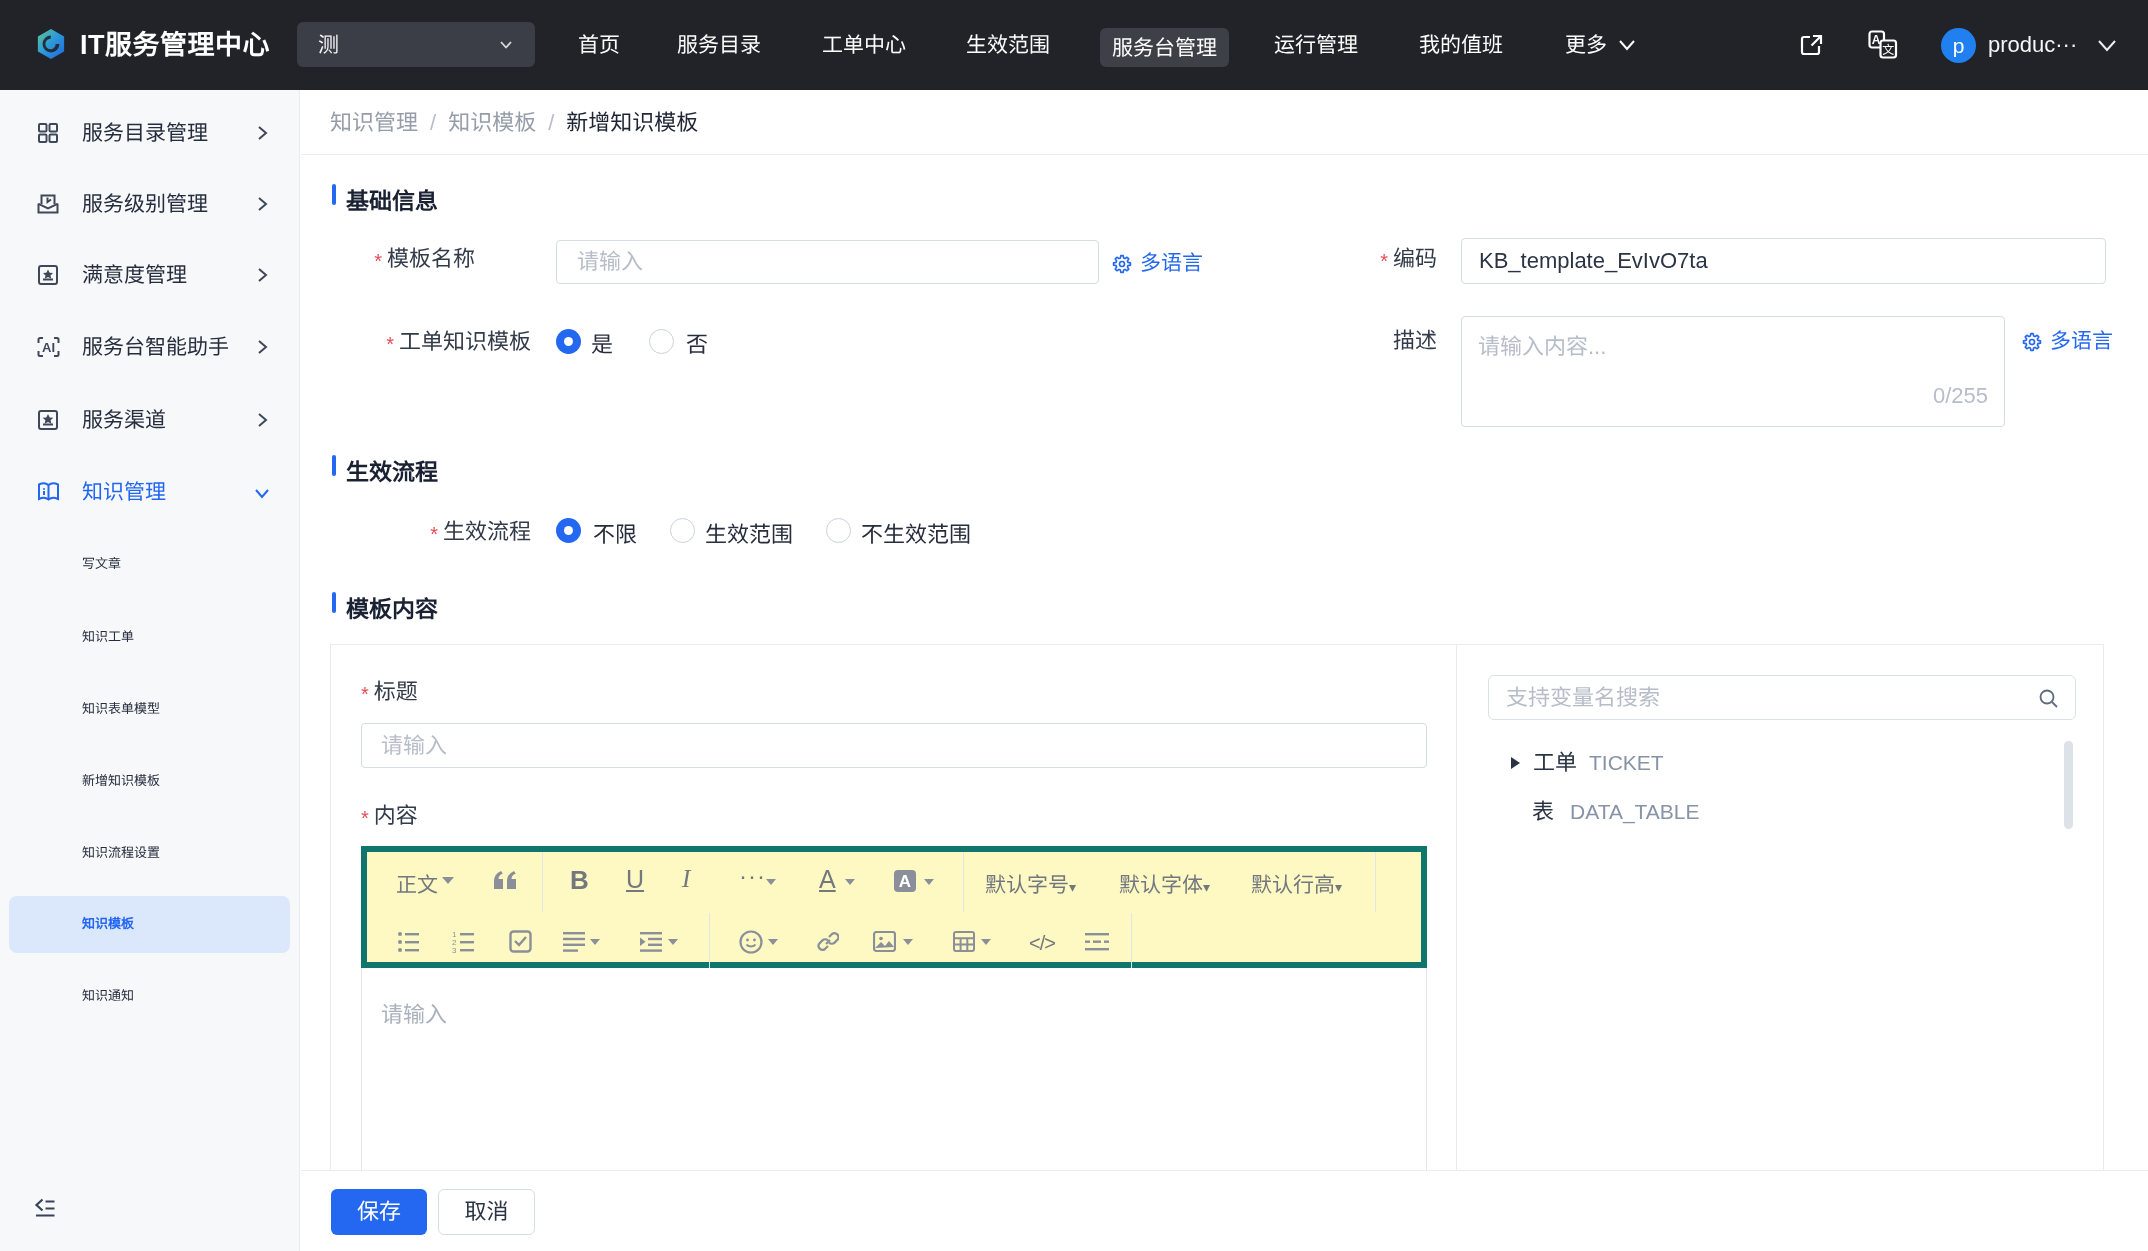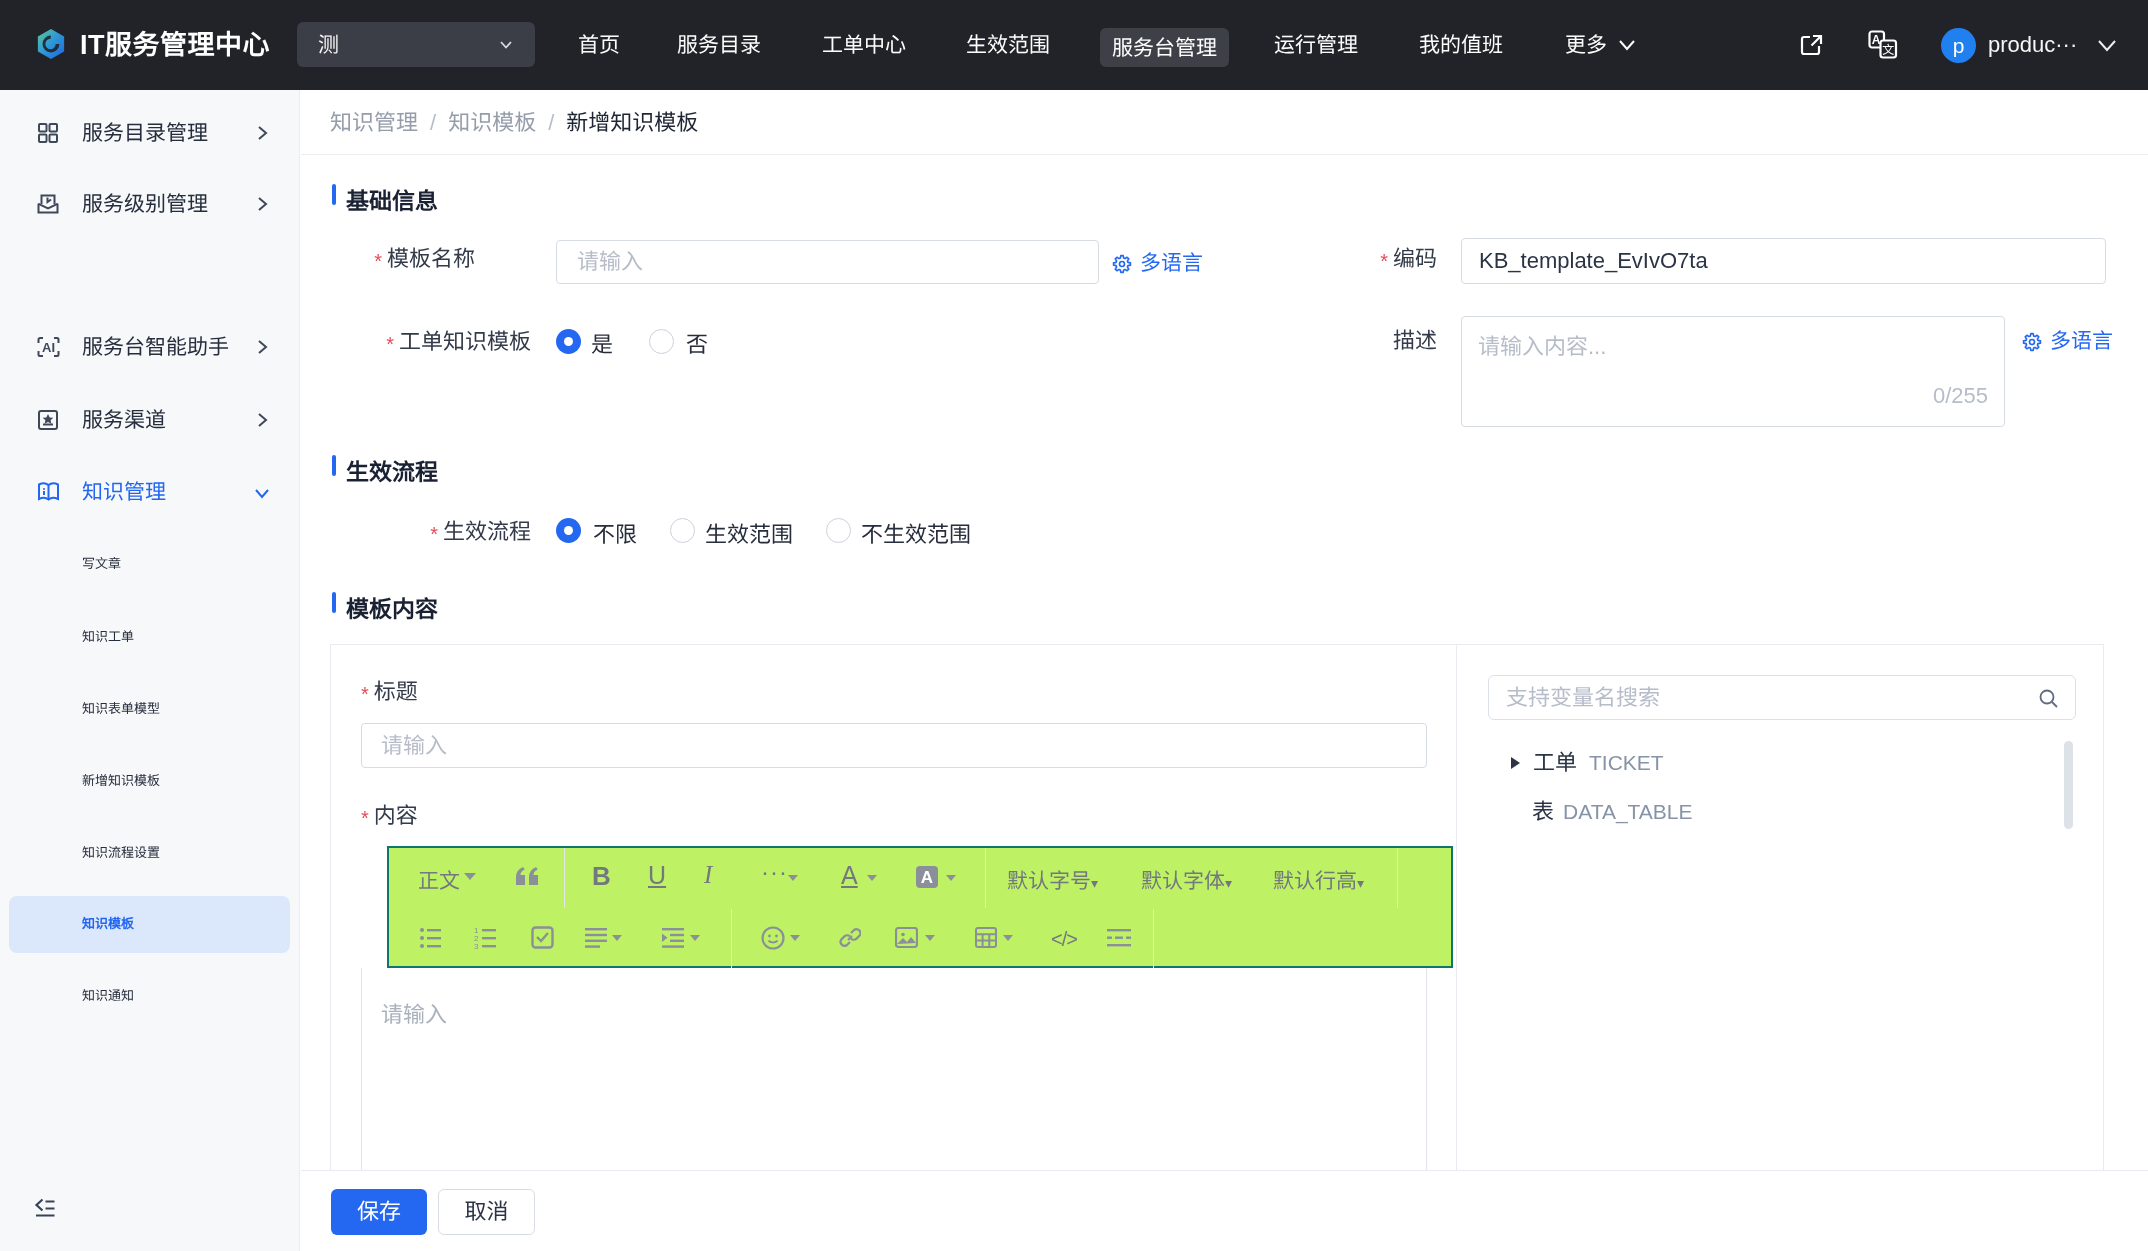--- a/index.html
+++ b/index.html
@@ -48,21 +48,21 @@
 .radio.on { background:#2468f2; }
 .radio.on::after { content:""; position:absolute; left:8px; top:8px; width:9px; height:9px; background:#fff; border-radius:50%; }
 .radio.off { background:#fff; border:1.5px solid #ccd2dc; }
 .rlab { position:absolute; font-size:22px; color:#262d3d; white-space:nowrap; }
 
 
 #tplbox { position:absolute; left:29px; top:554px; width:1774px; height:526px; border:1px solid #e9ebf0; border-bottom:none; }
 #vdiv { position:absolute; left:1125px; top:0; width:1px; height:525px; background:#e9ebf0; }
 
 
-#toolbar { position:absolute; left:30px; top:201px; width:1066px; height:122px; border:2px solid #0f766e; background:#bef264;margin-left:26px; }
+#toolbar { position:absolute; left:30px; top:201px; width:1066px; height:122px; border:6px solid #0f766e; background:#fef9c3; }
 .tsep { position:absolute; background:#e2e5ea; width:1px; }
 .ti { position:absolute; color:#73787f; font-size:21px; white-space:nowrap; }
 #edcontent { position:absolute; left:30px; top:323px; width:1066px; height:202px; border-left:1px solid #e2e5ea; border-right:1px solid #e2e5ea; font-size:22px; color:#a9b1be; padding:28px 0 0 19px; background:#fff; }
 
 
 #search { position:absolute; left:1157px; top:30px; width:588px; height:45px; border:1px solid #dce0e7; border-radius:6px; font-size:22px; color:#b6bdc9; line-height:43px; padding-left:17px; }
 .tree { position:absolute; font-size:22px; color:#2b3445; white-space:nowrap; }
 .tree .en { color:#8793a6; font-size:21px; }
 #scrollbar { position:absolute; left:1733px; top:96px; width:9px; height:88px; background:#dde1e8; border-radius:5px; }
 
@@ -143,20 +143,33 @@
           <path d="M2.5 11.5 V20.5 H21.5 V11.5"></path>
           <path d="M2.5 11.8 L12 16.5 L21.5 11.8"></path>
           <path d="M11.5 5.5 V10 L15 7.5"></path>
         </g>
       </svg>
     <div class="tx">服务级别管理</div>
     <svg class="ar" width="16" height="16" viewBox="0 0 16 16">
         <path d="M5 2 L12 8 L5 14" stroke="#3f4859" stroke-width="2" fill="none"></path>
       </svg>
   </div>
+  <div class="mitem" style="top:161px;">
+    <svg class="ic" width="24" height="24" viewBox="0 0 24 24">
+        <g stroke="#3f4859" stroke-width="2" fill="none">
+          <rect x="3" y="3" width="18" height="18" rx="2"></rect>
+          <path d="M7 16.5 h10"></path>
+          <path d="M12 6.5 l1.6 3.2 3.4 0.4 -2.5 2.3 0.7 3.4 -3.2-1.8 -3.2 1.8 0.7-3.4 -2.5-2.3 3.4-0.4 Z" fill="#3f4859" stroke="none"></path>
+        </g>
+      </svg>
+    <div class="tx">满意度管理</div>
+    <svg class="ar" width="16" height="16" viewBox="0 0 16 16">
+        <path d="M5 2 L12 8 L5 14" stroke="#3f4859" stroke-width="2" fill="none"></path>
+      </svg>
+  </div>
   <div class="mitem" style="top:233px;">
     <svg class="ic" width="25" height="24" viewBox="0 0 25 24">
         <g stroke="#3f4859" stroke-width="2" fill="none">
           <path d="M7 3 H4 a1.5 1.5 0 0 0 -1.5 1.5 V8 M18 3 h3 a1.5 1.5 0 0 1 1.5 1.5 V8 M7 21 H4 a1.5 1.5 0 0 1 -1.5-1.5 V16 M18 21 h3 a1.5 1.5 0 0 0 1.5-1.5 V16"></path>
         </g>
         <text x="12.5" y="17" font-size="13" font-weight="bold" fill="#3f4859" text-anchor="middle" font-family="Liberation Sans">AI</text>
       </svg>
     <div class="tx">服务台智能助手</div>
     <svg class="ar" width="16" height="16" viewBox="0 0 16 16">
         <path d="M5 2 L12 8 L5 14" stroke="#3f4859" stroke-width="2" fill="none"></path>
@@ -379,21 +392,21 @@
 
     <div id="search">支持变量名搜索
       <svg style="position:absolute; right:16px; top:12px;" width="21" height="21" viewBox="0 0 21 21">
           <circle cx="9" cy="9" r="6.5" stroke="#5f6b7e" stroke-width="1.8" fill="none"></circle>
           <path d="M14 14 L19 19" stroke="#5f6b7e" stroke-width="1.8"></path>
         </svg>
     </div>
     <div class="tree" style="left:1178px; top:99px;"><svg width="12" height="14" viewBox="0 0 12 14" style="margin-right:12px;">
           <path d="M2 1 L11 7 L2 13 Z" fill="#2b3445"></path>
         </svg>工单<span class="en" style="margin-left:12px;">TICKET</span></div>
-    <div class="tree" style="left:1201px; top:148px;">表<span class="en" style="margin-left:9px;">DATA_TABLE</span></div>
+    <div class="tree" style="left:1201px; top:148px;">表<span class="en" style="margin-left:16px;">DATA_TABLE</span></div>
     <div id="scrollbar"></div>
   </div>
 </div>
 
 <div id="footer">
   <div class="btn" id="save">保存</div>
   <div class="btn" id="cancel">取消</div>
 </div>
 
 </body></html>

